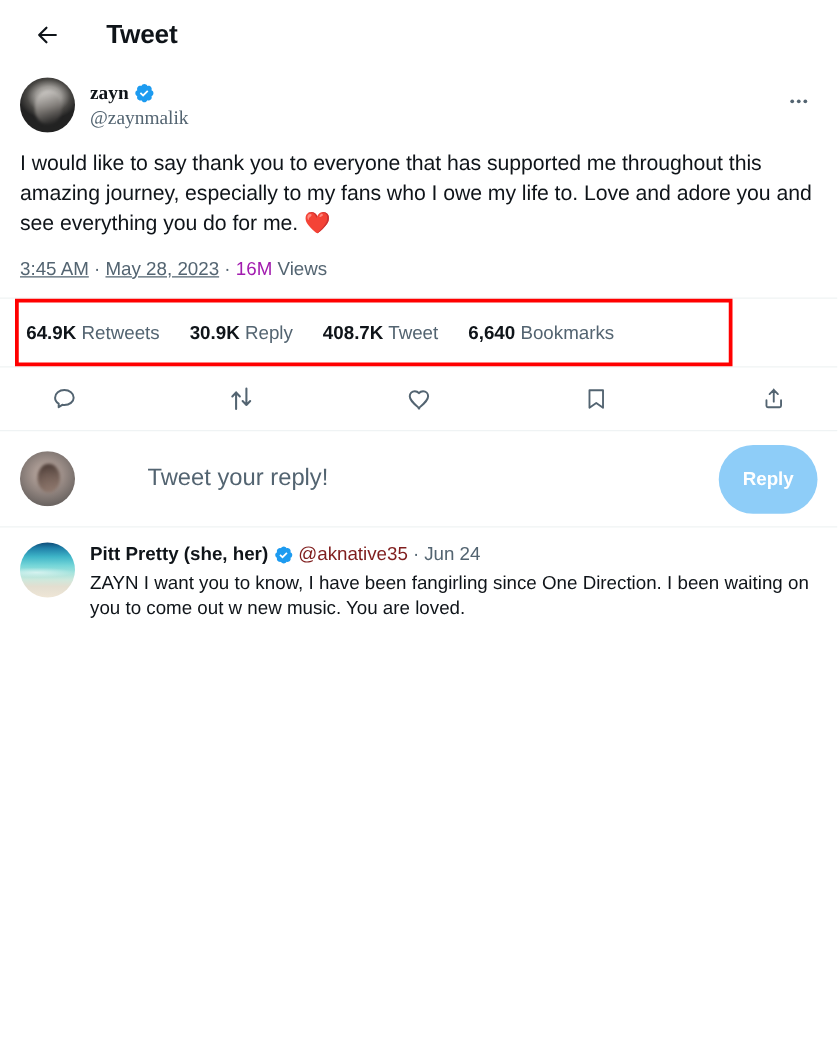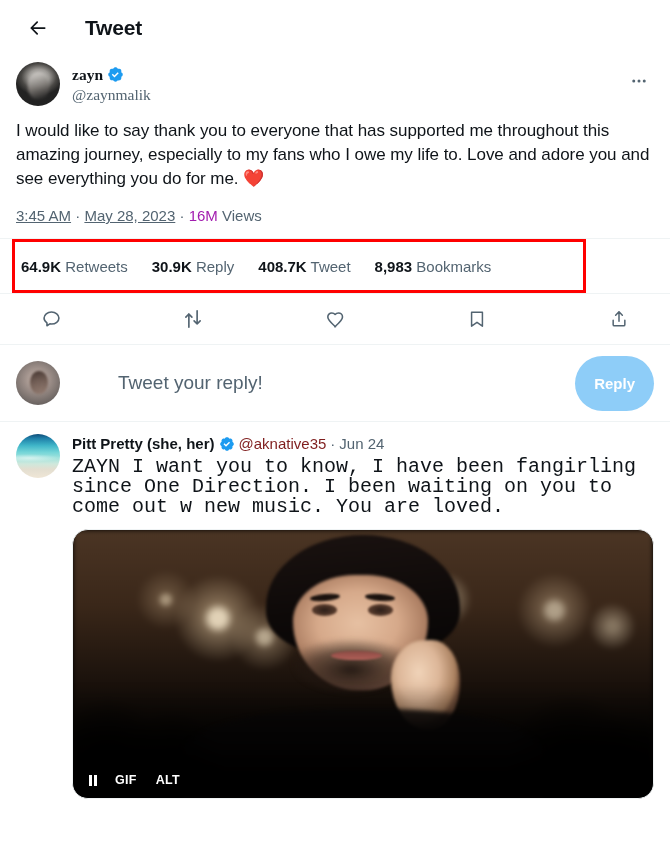--- a/index.html
+++ b/index.html
@@ -230,24 +230,23 @@
     font-size: 15px;
     line-height: 20px;
     flex-wrap: nowrap;
   }
   .reply-name { font-weight: bold; color: #0f1419; cursor: pointer; white-space: nowrap; }
   .reply-handle { color: #7f1d1d; cursor: pointer; white-space: nowrap; }
   .reply-sep { color: #536471; }
   .reply-date { color: #536471; cursor: pointer; white-space: nowrap; }
   .reply-text {
     margin-top: 3px;
-    font-size: 20px;
+    font-size: 15px;
     line-height: 20px;
     color: #0f1419;
-    font-family: Liberation Mono, monospace;
   }
 
   
   .media {
     margin-top: 12px;
     border-radius: 16px;
     overflow: hidden;
     position: relative;
     height: 270px;
     border: 1px solid #eff3f4;
@@ -443,21 +442,21 @@
       </span>
       <span class="stat">
         <span class="stat-value">30.9K</span>
         <span class="stat-label">Reply</span>
       </span>
       <span class="stat">
         <span class="stat-value">408.7K</span>
         <span class="stat-label">Tweet</span>
       </span>
       <span class="stat">
-        <span class="stat-value">8,983</span>
+        <span class="stat-value">6,640</span>
         <span class="stat-label">Bookmarks</span>
       </span>
     </div>
   </div>
 
   <div class="divider"></div>
 
   <div class="actions">
     <div class="action-btn">
       <svg width="21" height="21" viewBox="0 0 24 24" fill="none" aria-hidden="true">
@@ -509,41 +508,16 @@
             <path fill="#1d9bf0" d="M20.396 11c-.018-.646-.215-1.275-.57-1.816-.354-.54-.852-.972-1.438-1.246.223-.607.27-1.264.14-1.897-.131-.634-.437-1.218-.882-1.687-.47-.445-1.053-.75-1.687-.882-.633-.13-1.29-.083-1.897.14-.273-.587-.704-1.086-1.245-1.44S11.647 1.62 11 1.604c-.646.017-1.273.213-1.813.568s-.969.854-1.24 1.44c-.608-.223-1.267-.272-1.902-.14-.635.13-1.22.436-1.69.882-.445.47-.749 1.055-.878 1.688-.13.633-.08 1.29.144 1.896-.587.274-1.087.705-1.443 1.245-.356.54-.555 1.17-.574 1.817.02.647.218 1.276.574 1.817.356.54.856.972 1.443 1.245-.224.606-.274 1.263-.144 1.896.13.634.433 1.218.877 1.688.47.443 1.054.747 1.687.878.633.132 1.29.084 1.897-.136.274.586.705 1.084 1.246 1.439.54.354 1.17.551 1.816.569.647-.016 1.276-.213 1.817-.567s.972-.854 1.245-1.44c.604.239 1.266.296 1.903.164.636-.132 1.22-.447 1.68-.907.46-.46.776-1.044.908-1.681s.075-1.299-.165-1.903c.586-.274 1.084-.705 1.439-1.246.354-.54.551-1.17.569-1.816zM9.662 14.85l-3.429-3.428 1.293-1.302 2.072 2.072 4.24-4.24 1.304 1.294z"></path>
           </svg>
         </span>
         <span class="reply-handle">@aknative35</span>
         <span class="reply-sep">·</span>
         <span class="reply-date">Jun 24</span>
       </div>
 
       <div class="reply-text">ZAYN I want you to know, I have been fangirling  since One Direction. I been waiting on you to come out w new music. You are loved.</div>
 
-      <div class="media">
-        <div class="gif-scene"></div>
-        <div class="gif-figure">
-          <div class="gif-hair"></div>
-          <div class="gif-face"></div>
-          <div class="gif-brow-l"></div>
-          <div class="gif-brow-r"></div>
-          <div class="gif-eye-l"></div>
-          <div class="gif-eye-r"></div>
-          <div class="gif-beard"></div>
-          <div class="gif-mouth"></div>
-          <div class="gif-hand"></div>
-          <div class="gif-body"></div>
-        </div>
-        <div class="gif-crowd"></div>
-
-        <div class="media-badges">
-          <div class="badge badge-pause">
-            <span class="pause-bar"></span>
-            <span class="pause-bar"></span>
-          </div>
-          <div class="badge">GIF</div>
-          <div class="badge">ALT</div>
-        </div>
-      </div>
     </div>
   </div>
 
 </div>
 
 </body></html>

